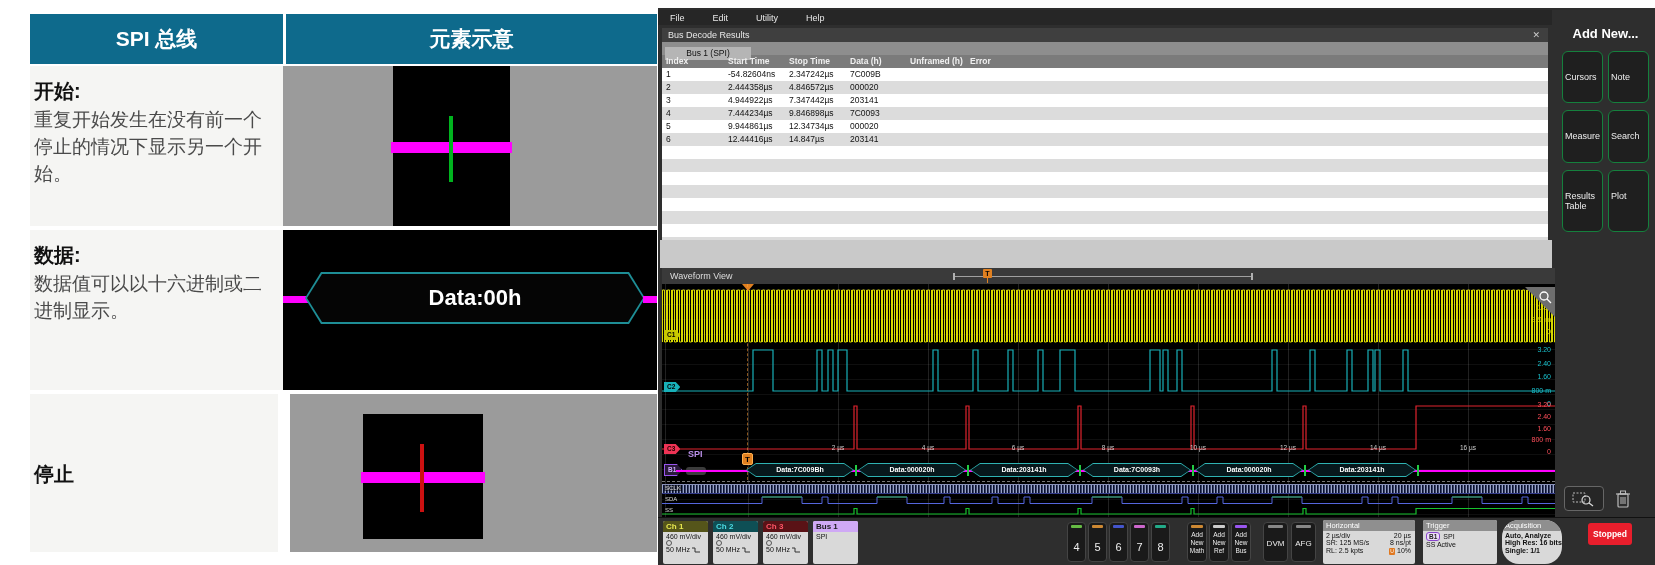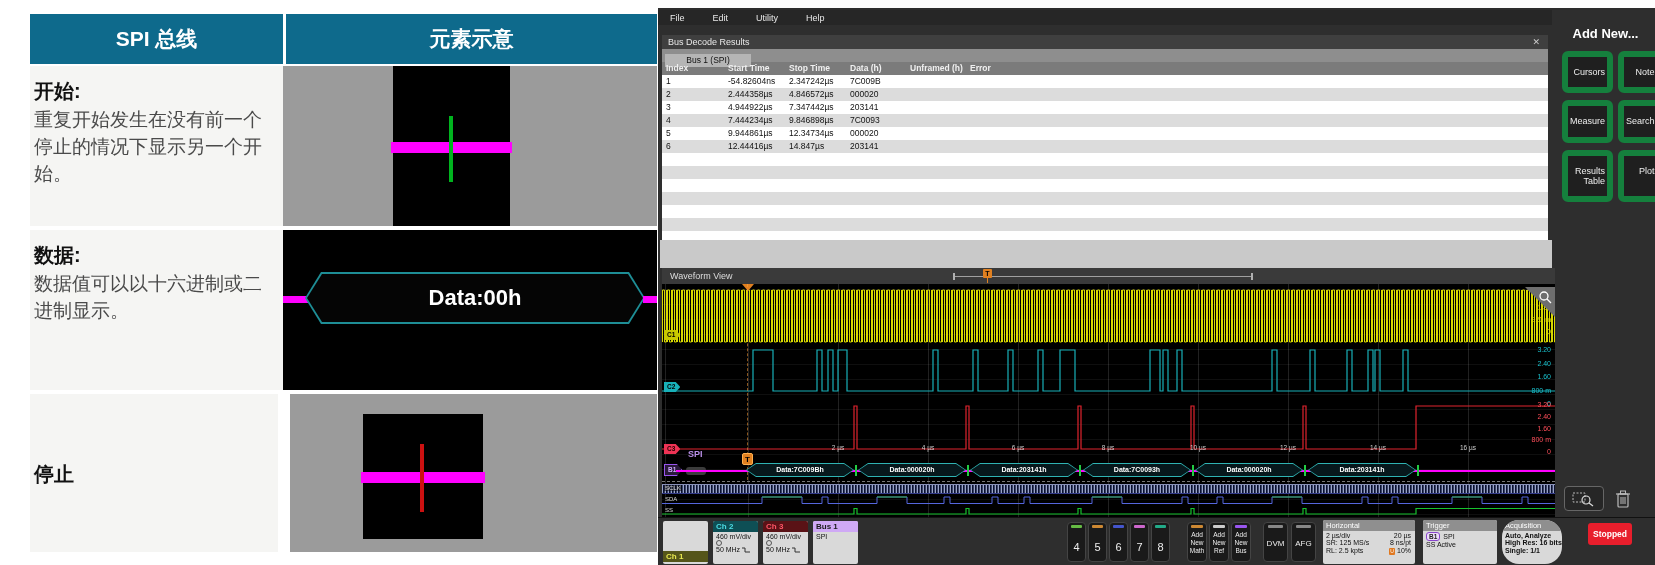--- a/index.html
+++ b/index.html
@@ -29,21 +29,21 @@
           clip-path:polygon(15px 0,calc(100% - 15px) 0,100% 50%,calc(100% - 15px) 100%,15px 100%,0 50%);
           background:#050505; display:flex; align-items:center; justify-content:center;
           color:#fff; font-weight:bold; font-size:22px; }
 
   
   .scope { position:absolute; left:658px; top:8px; width:997px; height:557px; background:#2e2e2e; }
 
   .menubar { position:absolute; left:0; top:2px; width:894px; height:15px; background:#262626; display:flex; align-items:center; }
   .menubar span { color:#e8e8e8; font-size:9px; padding:0 16px 0 12px; cursor:default; }
 
-  .rpanel { position:absolute; left:4px; top:27px; width:886px; height:214px; background:#bef264; }
+  .rpanel { position:absolute; left:4px; top:20px; width:886px; height:214px; background:#bef264; }
   .r-title { height:14px; background:#3f3f3f; color:#e8e8e8; font-size:9px; line-height:14px; padding-left:6px; position:relative; }
   .r-close { position:absolute; right:8px; top:0; color:#ccc; font-size:9px; line-height:14px; }
   .r-tabs { height:13px; background:#8e8e8e; }
   .r-tab { display:inline-block; width:86px; height:13px; background:#b5b5b5; color:#111; font-size:8.5px; line-height:13px; text-align:center; margin-left:3px; }
   .rgrid { display:grid; grid-template-columns:62px 61px 61px 60px 60px auto; }
   .r-head { height:13px; background:#7b7b7b;font-weight:bold; }
   .r-head span { color:#f0f0f0; font-size:8.5px; line-height:13px; padding-left:4px; white-space:nowrap; overflow:hidden; }
   .r-row { height:13px; }
   .r-row span { color:#111; font-size:8.5px; line-height:13px; padding-left:4px; white-space:nowrap; }
   .r-row:nth-child(odd) { background:#ffffff; }
@@ -94,33 +94,33 @@
   .dash-sep { position:absolute; left:0; top:197px; width:893px; border-top:1px dashed #777; }
   .sclk-band { position:absolute; left:0; top:200px; width:893px; height:10px;
       background:repeating-linear-gradient(90deg,#9aa4c8 0 1px,#0a1030 1px 2px,#3a4468 2px 3px);
       border-top:1px solid #8890b8; border-bottom:1px solid #333a88; }
   .dig-lbl { position:absolute; left:2px; color:#ddd; font-size:6px; z-index:3; background:rgba(0,0,0,0.5); padding:0 1px; }
 
   
   .sidebar { position:absolute; left:898px; top:2px; width:99px; height:507px; background:#2e2e2e; }
   .sb-title { text-align:center; color:#fff; font-weight:bold; font-size:13px; margin-top:16px; }
   .sb-grid { display:grid; grid-template-columns:1fr 1fr; gap:7px 5px; padding:10px 6px; }
-  .sb-btn { background:#1f1f1f; border:6px solid #15803d; border-radius:6px; color:#eee; font-size:9px; text-align:right; padding:10px 2px; white-space:pre-line; line-height:1.15; }
+  .sb-btn { background:#1f1f1f; border:1px solid #15803d; border-radius:6px; color:#eee; font-size:9px; text-align:left; padding:20px 2px; white-space:pre-line; line-height:1.15; }
   .sb-bottom { position:absolute; bottom:6px; left:0; width:99px; display:flex; align-items:center; gap:10px; padding-left:8px; }
   .sb-zoom { width:40px; height:25px; background:#262626; border:1px solid #666; border-radius:4px; display:flex; align-items:center; justify-content:center; }
   .dots-handle { position:absolute; left:894px; top:284px; color:#888; font-size:9px; letter-spacing:-2px; line-height:7px; }
 
   
   .bbar { position:absolute; left:0; top:509px; width:997px; height:48px; background:#2e2e2e; border-top:1px solid #111; }
   .chcard { position:absolute; top:3px; width:45px; height:43px; background:#d9d9d9; border-radius:2px; overflow:hidden; }
   .chcard .hd { height:11px; font-size:8px; font-weight:bold; line-height:11px; padding-left:3px; }
   .chcard .v1 { font-size:7px; color:#111; padding:1px 0 0 3px; white-space:nowrap; }
   .chcard .ic { display:block; margin:0 0 0 3px; width:6px; height:6px; border:1px solid #555; border-radius:50%; }
   .chcard .v2 { font-size:7px; color:#111; padding-left:3px; white-space:nowrap; display:flex; align-items:center; gap:2px; }
-  .hd1 { background:#55551a; color:#e8e850;margin-top:30px; } .hd2 { background:#0e4f55; color:#4cdce4; }
+  .hd1 { background:#55551a; color:#e8e850; } .hd2 { background:#0e4f55; color:#4cdce4; }
   .hd3 { background:#5a1216; color:#ff5566; } .hd4 { background:#cfa9f5; color:#1a1a1a; }
   .nbtn { position:absolute; top:4px; width:19px; height:40px; background:#1a1a1a; border:1px solid #444; border-radius:4px; color:#eee; font-size:11px; text-align:center; padding-top:18px; }
   .nbtn .stripe, .abtn .stripe { position:absolute; left:3px; right:3px; top:2px; height:3px; border-radius:1px; }
   .abtn { position:absolute; top:4px; width:20px; height:40px; background:#1a1a1a; border:1px solid #444; border-radius:4px; color:#eee; font-size:6.5px; text-align:center; padding-top:8px; white-space:pre-line; line-height:1.25; }
   .fbtn { position:absolute; top:4px; width:25px; height:40px; background:#1a1a1a; border:1px solid #444; border-radius:4px; color:#eee; font-size:8px; text-align:center; padding-top:16px; }
   .panel { position:absolute; top:2px; height:44px; background:#d9d9d9; border-radius:2px; overflow:hidden; }
   .panel .ph { height:11px; background:#8f8f8f; color:#fff; font-size:7.5px; line-height:11px; padding-left:3px; }
   .panel .pr { display:flex; justify-content:space-between; font-size:7px; color:#111; padding:0.5px 4px 0 3px; white-space:nowrap; }
   .panel .pl { font-size:7px; color:#111; padding:0.5px 0 0 3px; white-space:nowrap; }
   .b1badge { display:inline-block; border:1px solid #8844cc; background:#ecdcf8; color:#222; border-radius:3px; font-size:6.5px; font-weight:bold; padding:0 2px; margin-right:3px; }

